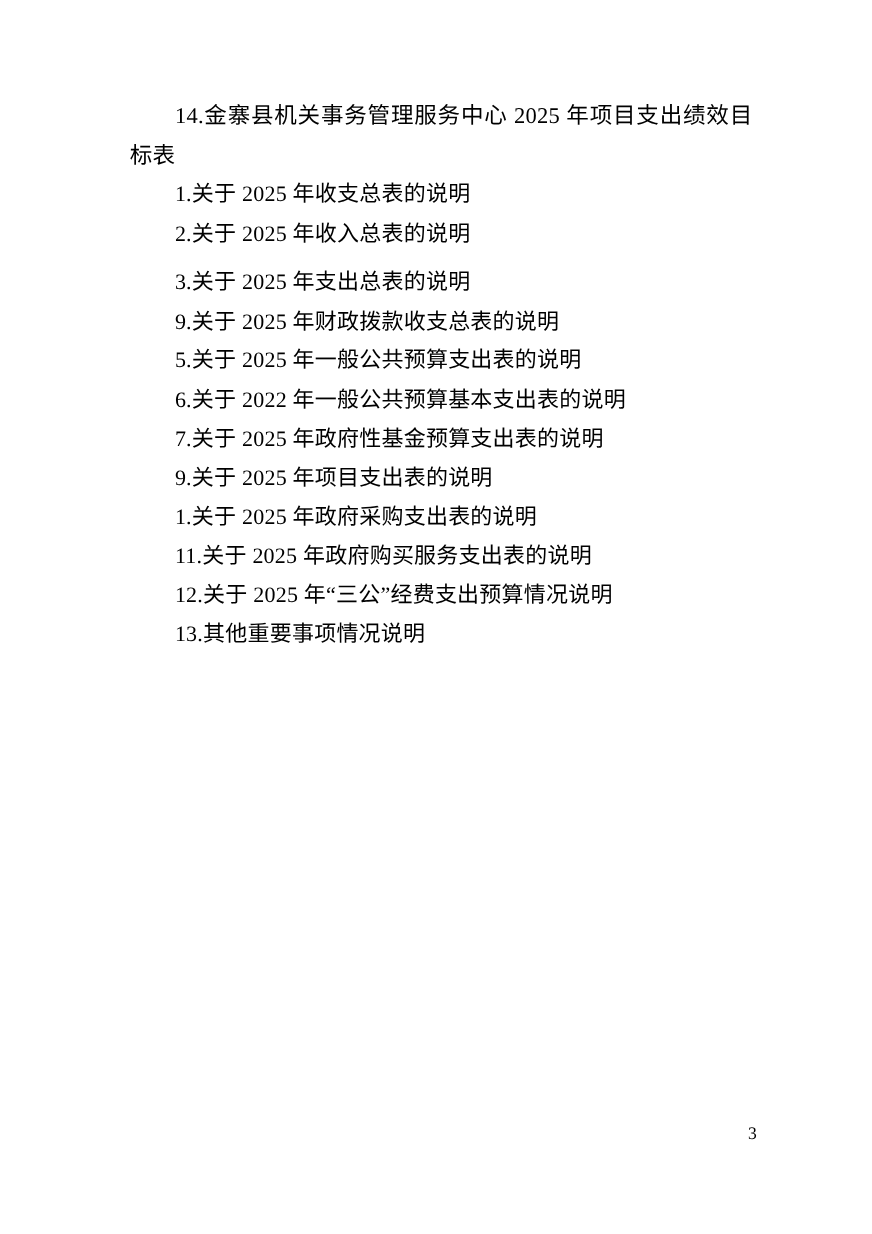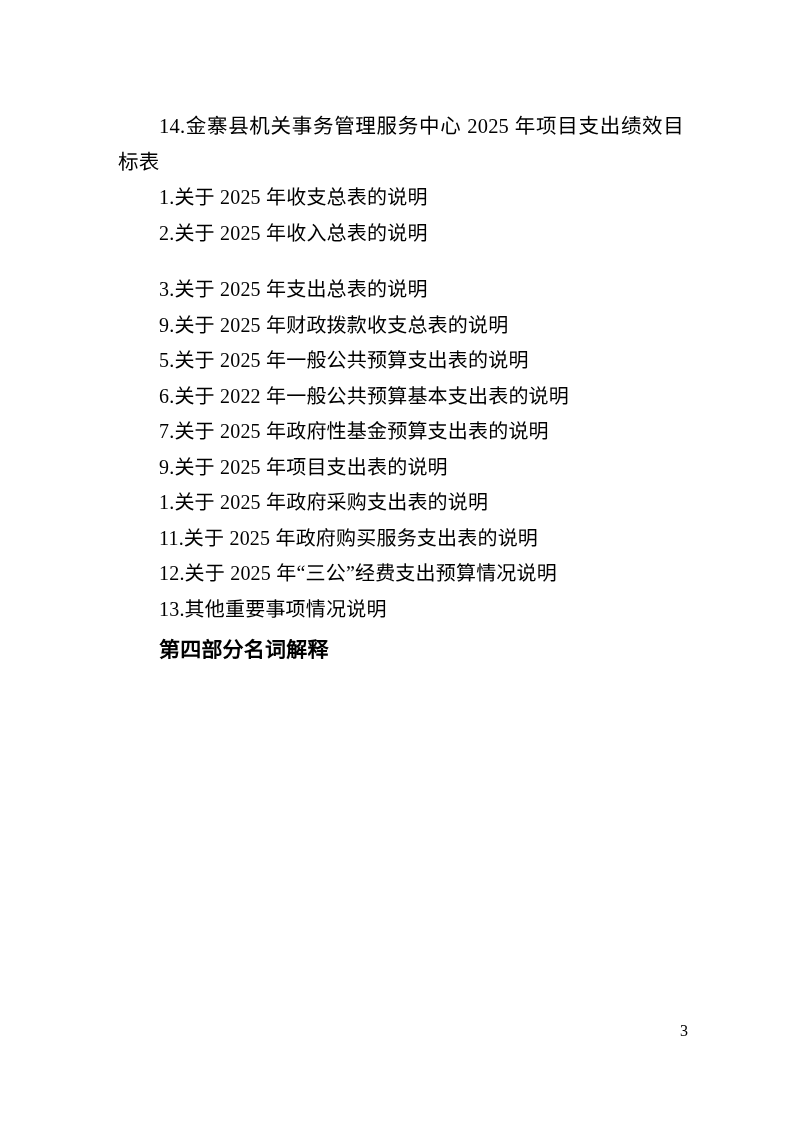--- a/index.html
+++ b/index.html
@@ -31,39 +31,38 @@
     line-height: 36px;
     text-align: justify;
     margin: 0;
     letter-spacing: 0.2px;
   }
   .indent {
     text-indent: 41px;
   }
   .first-item {
     margin-bottom: 0;
-    margin-top: 20px;
   }
   .heading {
     font-size: 21px;
     line-height: 38px;
     font-weight: bold;
     text-indent: 41px;
     margin: 4px 0 2px 0;
     letter-spacing: 0.2px;
   }
   .list-item {
     font-size: 20px;
     line-height: 35.5px;
     text-indent: 41px;
     margin: 0;
     letter-spacing: 0.2px;
   }
   .gap-after {
-    margin-bottom: 21px;
+    margin-bottom: 9px;
   }
   .heading-last {
     font-size: 21px;
     line-height: 38px;
     font-weight: bold;
     text-indent: 41px;
     margin: 4px 0 0 0;
     letter-spacing: 0.2px;
   }
   .page-number {
@@ -102,18 +101,17 @@
     <p class="list-item">9.关于 2025 年项目支出表的说明</p>
 
     <p class="list-item">1.关于 2025 年政府采购支出表的说明</p>
 
     <p class="list-item">11.关于 2025 年政府购买服务支出表的说明</p>
 
     <p class="list-item">12.关于 2025 年“三公”经费支出预算情况说明</p>
 
     <p class="list-item">13.其他重要事项情况说明</p>
 
-    <p class="heading-last">第四部分名词解释</p>
 
   </div>
 
   <div class="page-number">3</div>
 </div>
 
 </body></html>

